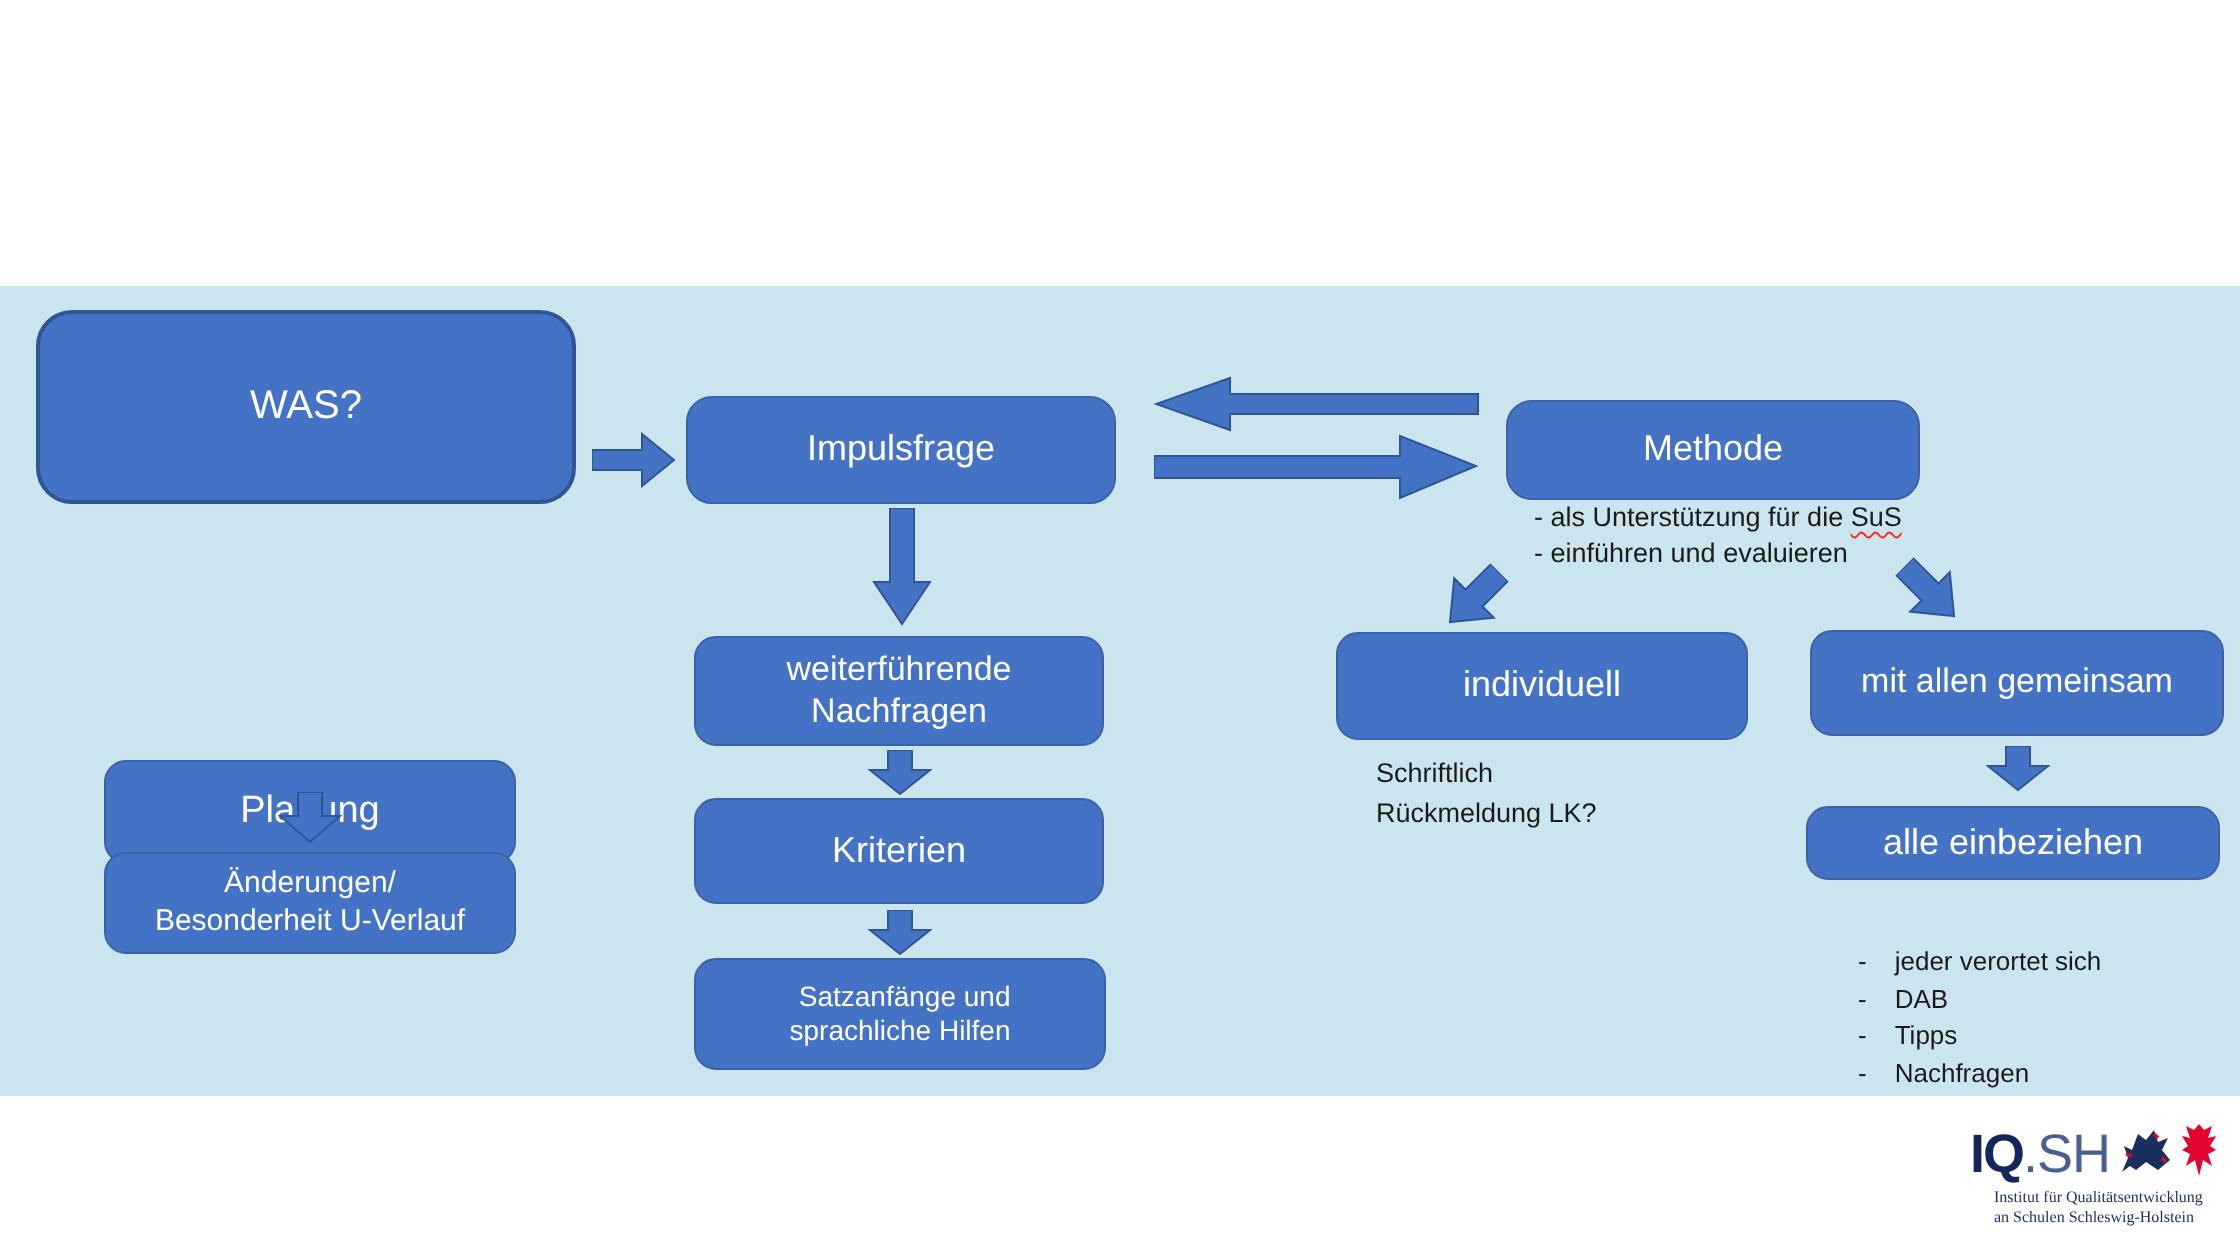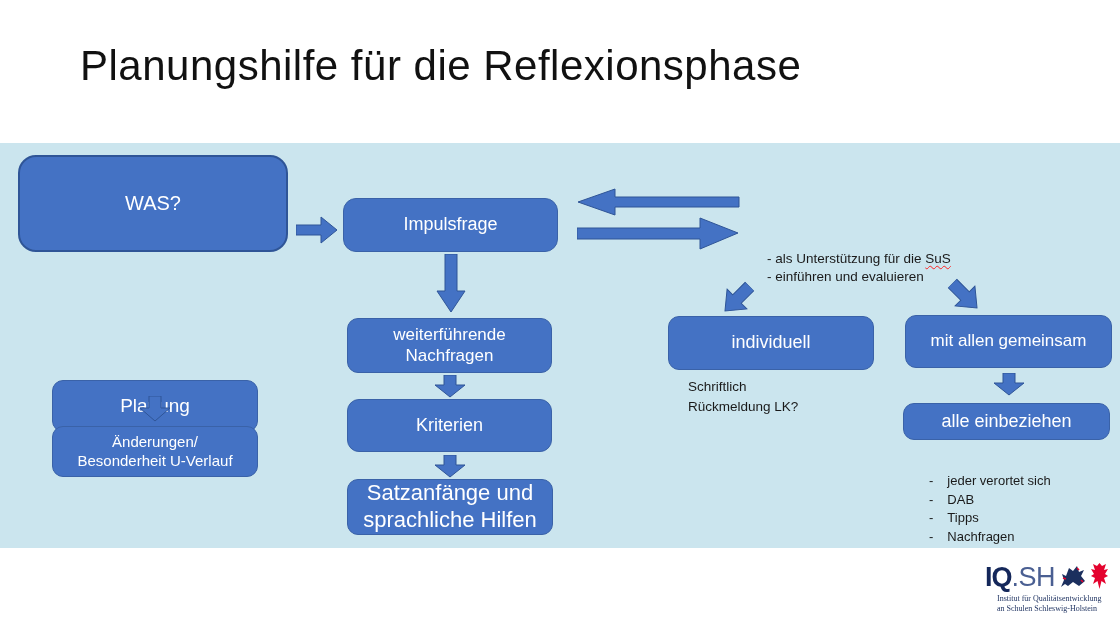--- a/index.html
+++ b/index.html
@@ -18,22 +18,22 @@
   .was-lines{font-size:14.5px;}
 
   .rednote{position:absolute;left:45px;top:258px;width:280px;font-size:13.5px;font-weight:600;
            color:#fe0000;line-height:17px;}
 
   .planung{left:52px;top:340px;width:206px;height:52px;font-size:19px;margin-top:40px;}
   .aender{left:52px;top:426px;width:206px;height:51px;font-size:15px;}
 
   .impuls{left:343px;top:198px;width:215px;height:54px;font-size:18px;border-radius:13px;}
   .nachfr{left:347px;top:318px;width:205px;height:55px;font-size:17px;}
-  .kriter{left:347px;top:399px;width:205px;height:53px;font-size:18px;border-radius:12px;}
-  .satz{left:347px;top:479px;width:206px;height:56px;font-size:22px;}
+  .kriter{left:347px;top:399px;width:205px;height:53px;font-size:18px;}
+  .satz{left:347px;top:479px;width:206px;height:56px;font-size:14px;text-align:right;}
 
   .methode{left:753px;top:200px;width:207px;height:50px;font-size:18px;border-radius:13px;}
   .mnotes{position:absolute;left:767px;top:250px;font-size:13.5px;color:#1a1a1a;line-height:17.5px;}
   .squiggle{text-decoration:underline;text-decoration-style:wavy;text-decoration-color:#ff2222;
             text-decoration-thickness:1px;text-underline-offset:2px;}
 
   .indiv{left:668px;top:316px;width:206px;height:54px;font-size:18px;}
   .inote{position:absolute;left:688px;top:377px;font-size:13.5px;color:#1a1a1a;line-height:20px;}
   .gemein{left:905px;top:315px;width:207px;height:53px;font-size:17px;}
   .einbez{left:903px;top:403px;width:207px;height:37px;font-size:18px;}
@@ -49,21 +49,20 @@
   .logo-iq{font-size:27px;font-weight:800;color:#14275a;letter-spacing:-1px;}
   .logo-sh{font-size:27px;font-weight:400;color:#4a5f92;letter-spacing:-.5px;}
   .logo-sub{font-size:8px;color:#1b2f5e;line-height:1.3;margin-top:1px;margin-left:12px;font-family:Liberation Serif, serif;}
 </style>
 </head>
 <body>
 
 <div class="slide">
   <div class="band"></div>
 
-  <div class="title">Planungshilfe für die Reflexionsphase</div>
 
   <div class="bluebox was">
     <div class="was-head">WAS?</div>
   </div>
 
   <div class="arrow" style="left:296px;top:216px;">
     <svg width="42" height="28" viewBox="0 0 42 28">
       <polygon points="0,9 25,9 25,1 41,14 25,27 25,19 0,19" fill="#4472c4" stroke="#2f5597" stroke-width="1"></polygon>
     </svg>
   </div>
@@ -112,20 +111,21 @@
     <svg width="163" height="28" viewBox="0 0 163 28">
       <polygon points="162,9 38,9 38,1 1,14 38,27 38,19 162,19" fill="#4472c4" stroke="#2f5597" stroke-width="1"></polygon>
     </svg>
   </div>
   <div class="arrow" style="left:577px;top:217px;">
     <svg width="162" height="33" viewBox="0 0 162 33">
       <polygon points="0,11 123,11 123,1 161,16 123,32 123,22 0,22" fill="#4472c4" stroke="#2f5597" stroke-width="1"></polygon>
     </svg>
   </div>
 
+  <div class="bluebox methode">Methode</div>
 
   <div class="mnotes">
     <div><span>- als Unterstützung für die </span><span class="squiggle">SuS</span></div>
     <div>- einführen und evaluieren</div>
   </div>
 
   <div class="arrow" style="left:722px;top:281px;transform:rotate(45deg);">
     <svg width="30" height="36" viewBox="0 0 30 36">
       <polygon points="9,0 21,0 21,18 29,18 15,35 1,18 9,18" fill="#4472c4" stroke="#2f5597" stroke-width="1"></polygon>
     </svg>

